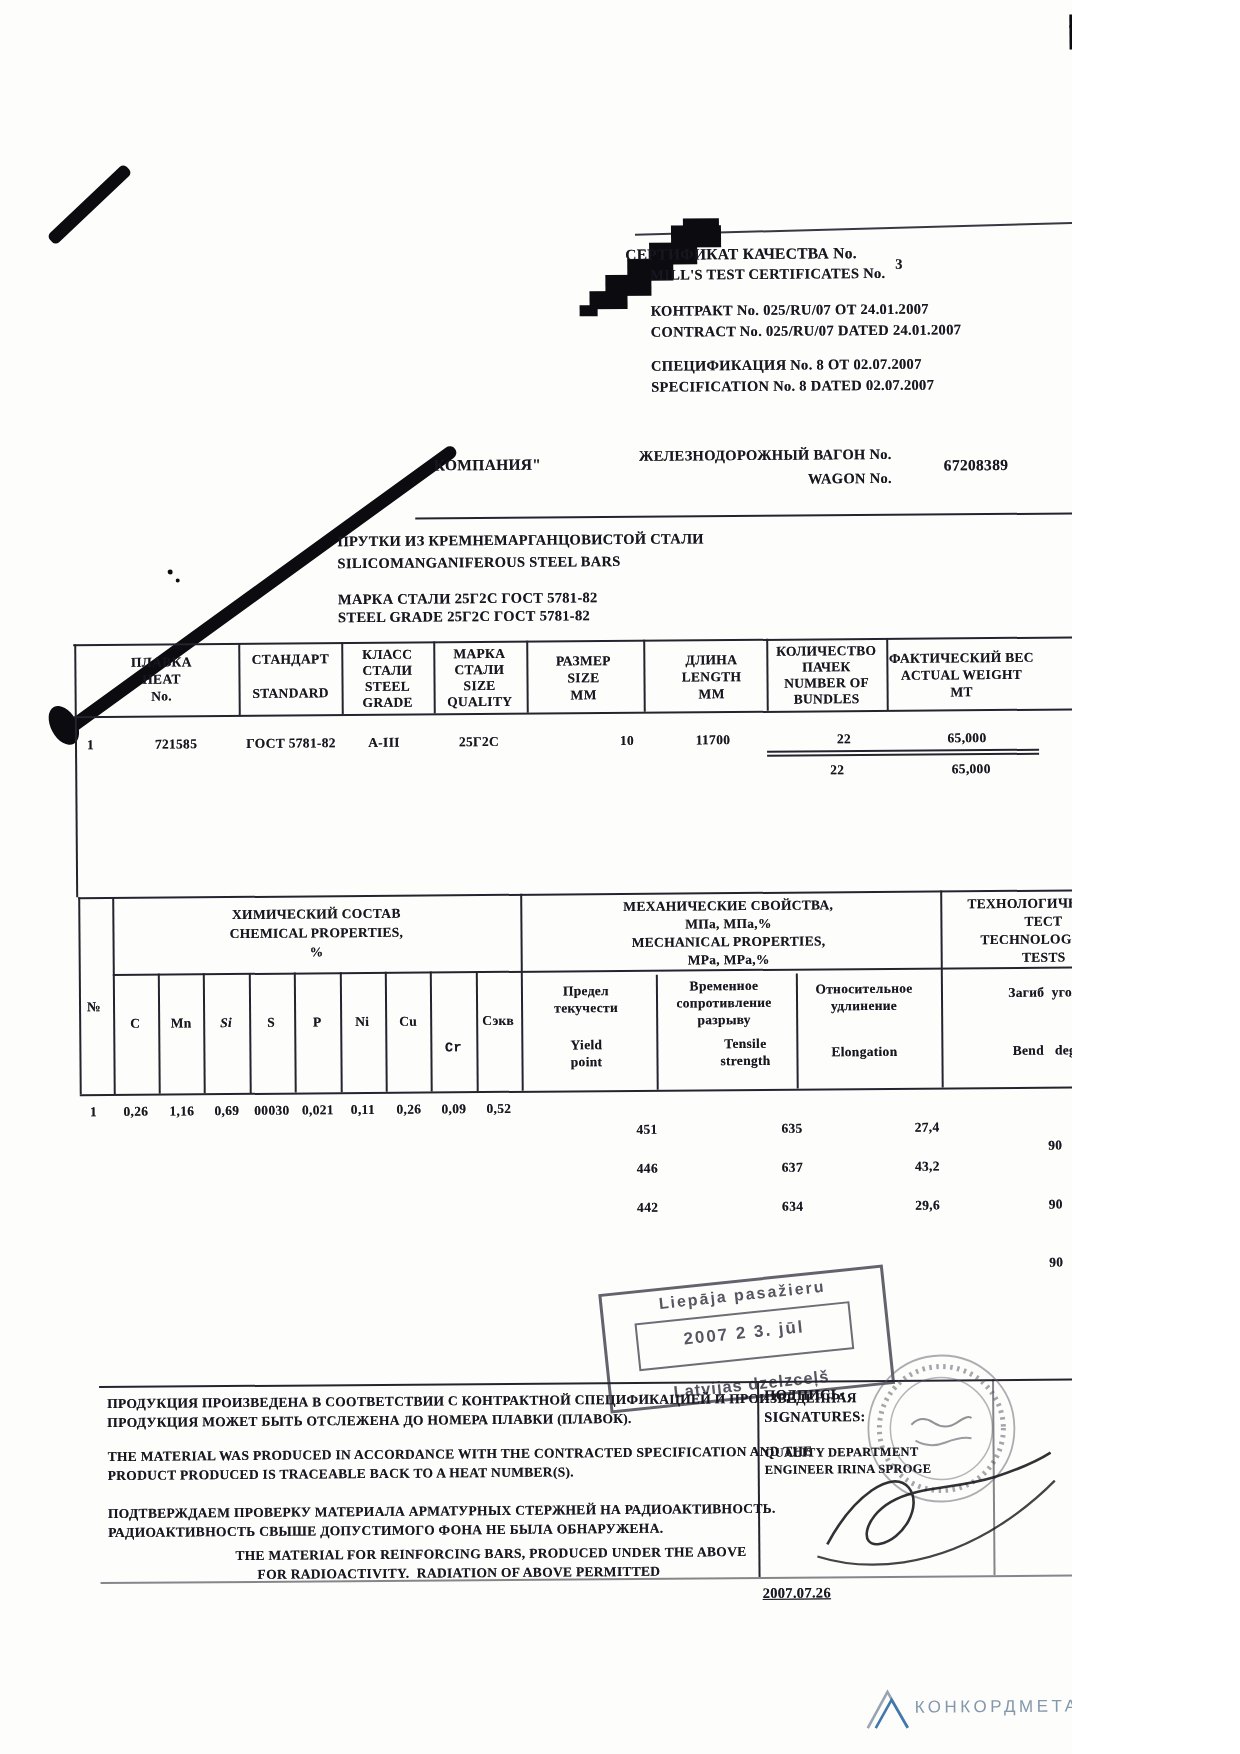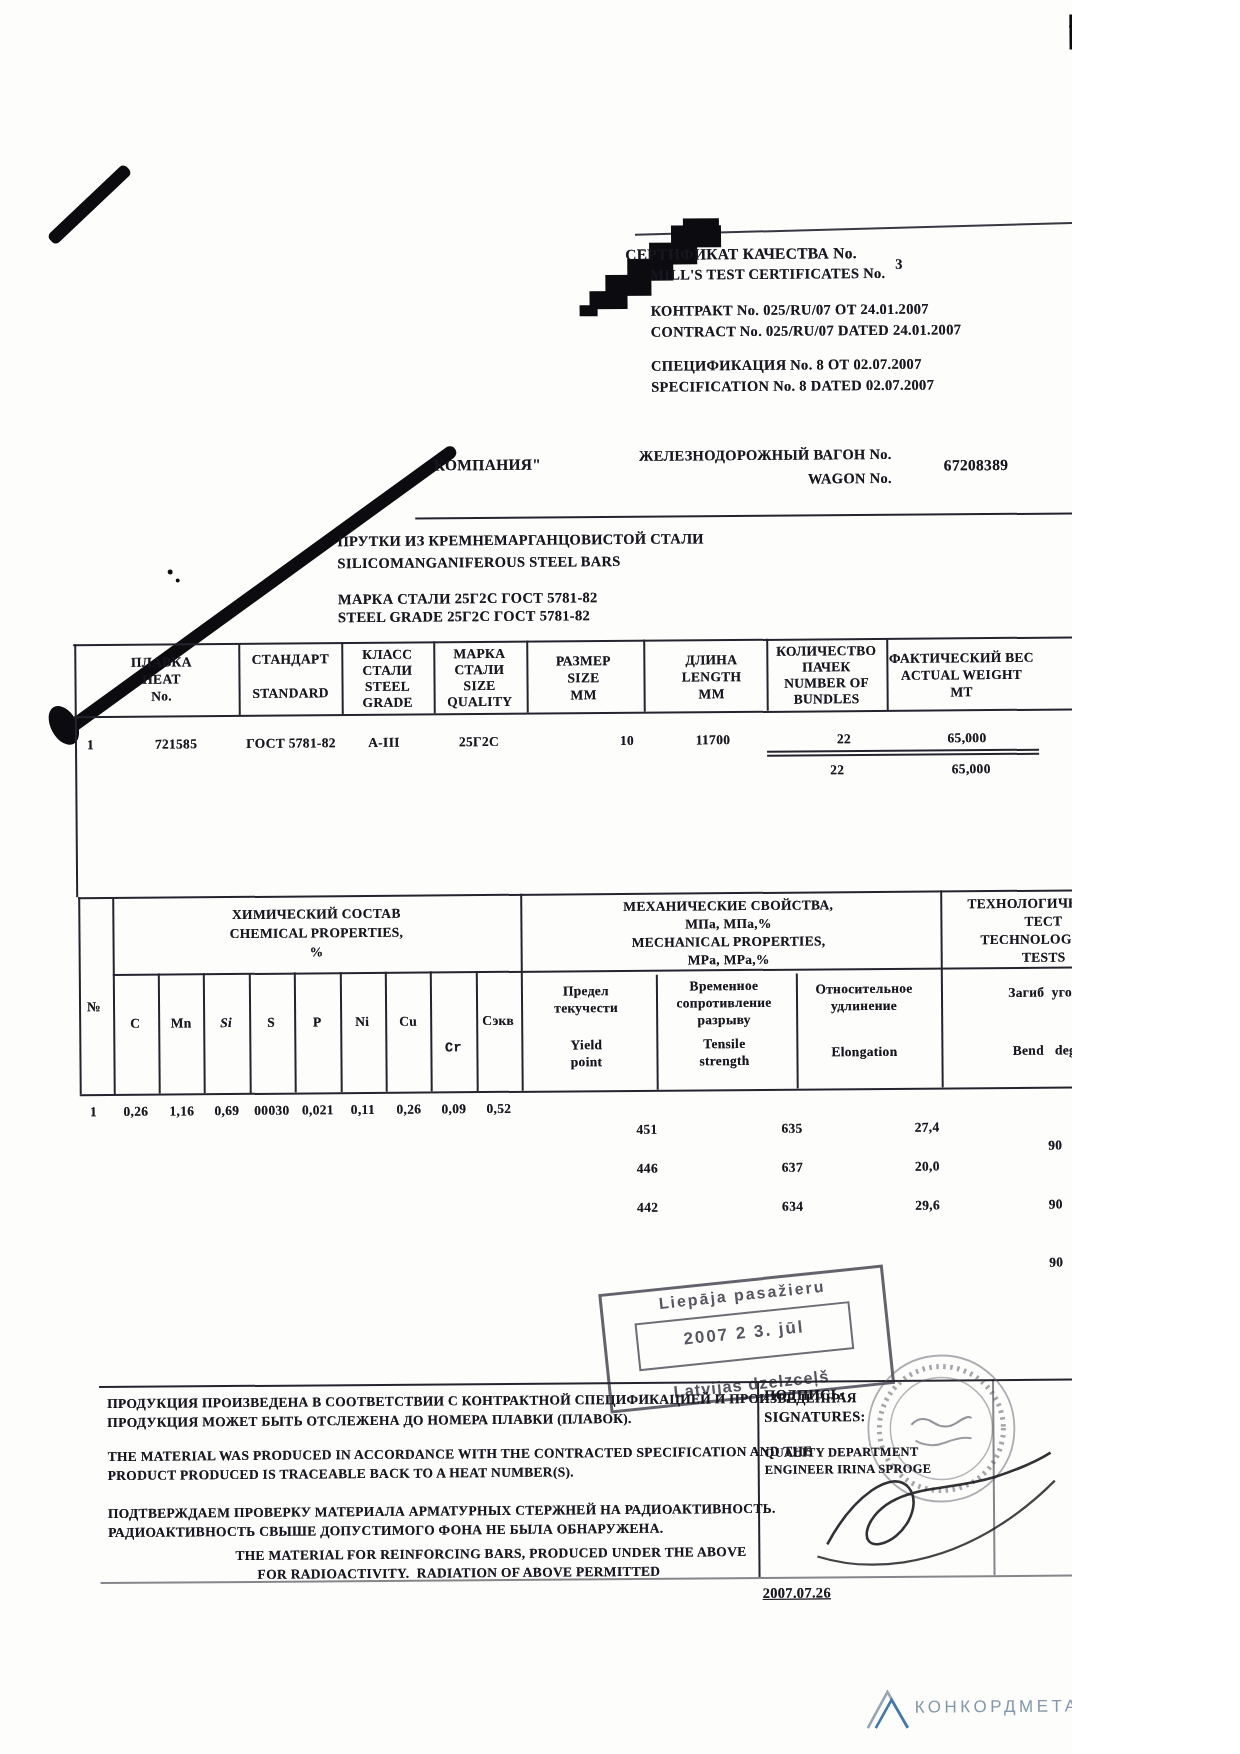--- a/index.html
+++ b/index.html
@@ -173,21 +173,21 @@
   <div class="t s13 c" style="left:452px;top:1039px;font-family:Liberation Mono, monospace;">Cr</div>
   <div class="t s13 c" style="left:497px;top:1012px;">Сэкв</div>
 
   <div class="t s13 c" style="left:585px;top:982px;line-height:17px;">Предел
 текучести</div>
   <div class="t s13 c" style="left:585px;top:1036px;line-height:17px;">Yield
 point</div>
   <div class="t s13 c" style="left:723px;top:978px;line-height:17px;">Временное
 сопротивление
 разрыву</div>
-  <div class="t s13 c" style="left:723px;top:1036px;line-height:17px;">Tensile
+  <div class="t s13 c" style="left:744px;top:1036px;line-height:17px;">Tensile
 strength</div>
   <div class="t s13 c" style="left:863px;top:982px;line-height:17px;">Относительное
 удлинение</div>
   <div class="t s13 c" style="left:863px;top:1046px;">Elongation</div>
   <div class="t s13 c pre" style="left:1043px;top:988px;">Загиб  угол</div>
   <div class="t s13 c pre" style="left:1043px;top:1046px;">Bend   deg</div>
 
   <div class="t s13" style="left:88px;top:1100px;">1</div>
   <div class="t s13 c" style="left:134px;top:1100px;">0,26</div>
   <div class="t s13 c" style="left:180px;top:1100px;">1,16</div>
@@ -204,21 +204,21 @@
     <span style="display:block">446</span>
     <span style="display:block">442</span>
   </div>
   <div class="t s13 c" style="left:790px;top:1100px;line-height:19.5px;">
     <span style="display:block">635</span>
     <span style="display:block">637</span>
     <span style="display:block">634</span>
   </div>
   <div class="t s13 c" style="left:925px;top:1100px;line-height:19.5px;">
     <span style="display:block">27,4</span>
-    <span style="display:block">20,0</span>
+    <span style="display:block">43,2</span>
     <span style="display:block">29,6</span>
   </div>
   <div class="t s13 c pre" style="left:1066px;top:1100px;line-height:19.5px;">
     <span style="display:block">90   3d</span>
     <span style="display:block">90   3d</span>
     <span style="display:block">90   3d</span>
   </div>
 
   <div id="rail-stamp">
     <div class="st" style="top:4px;font-size:16px;letter-spacing:2px;">Liepāja pasažieru</div>

